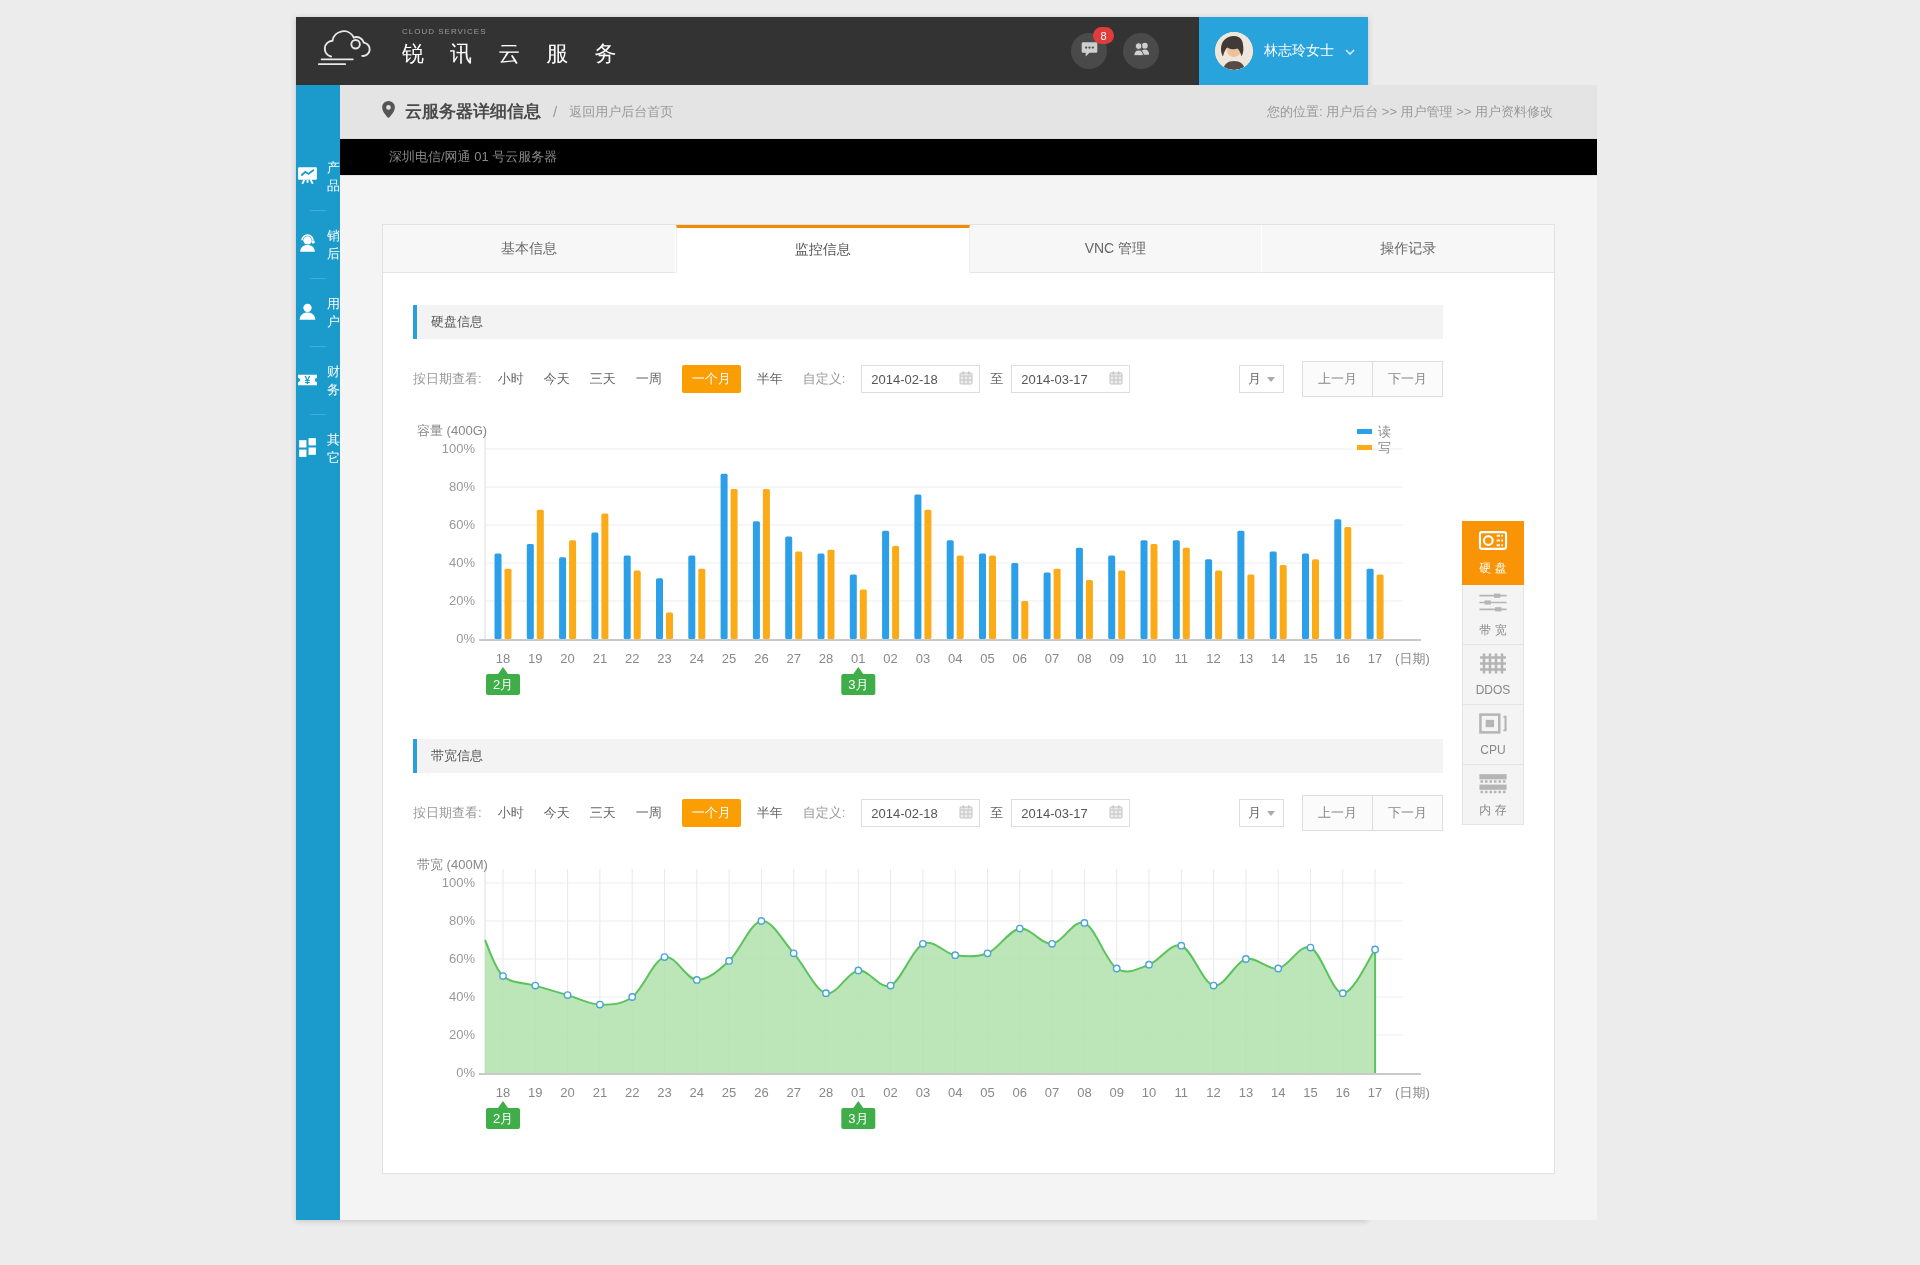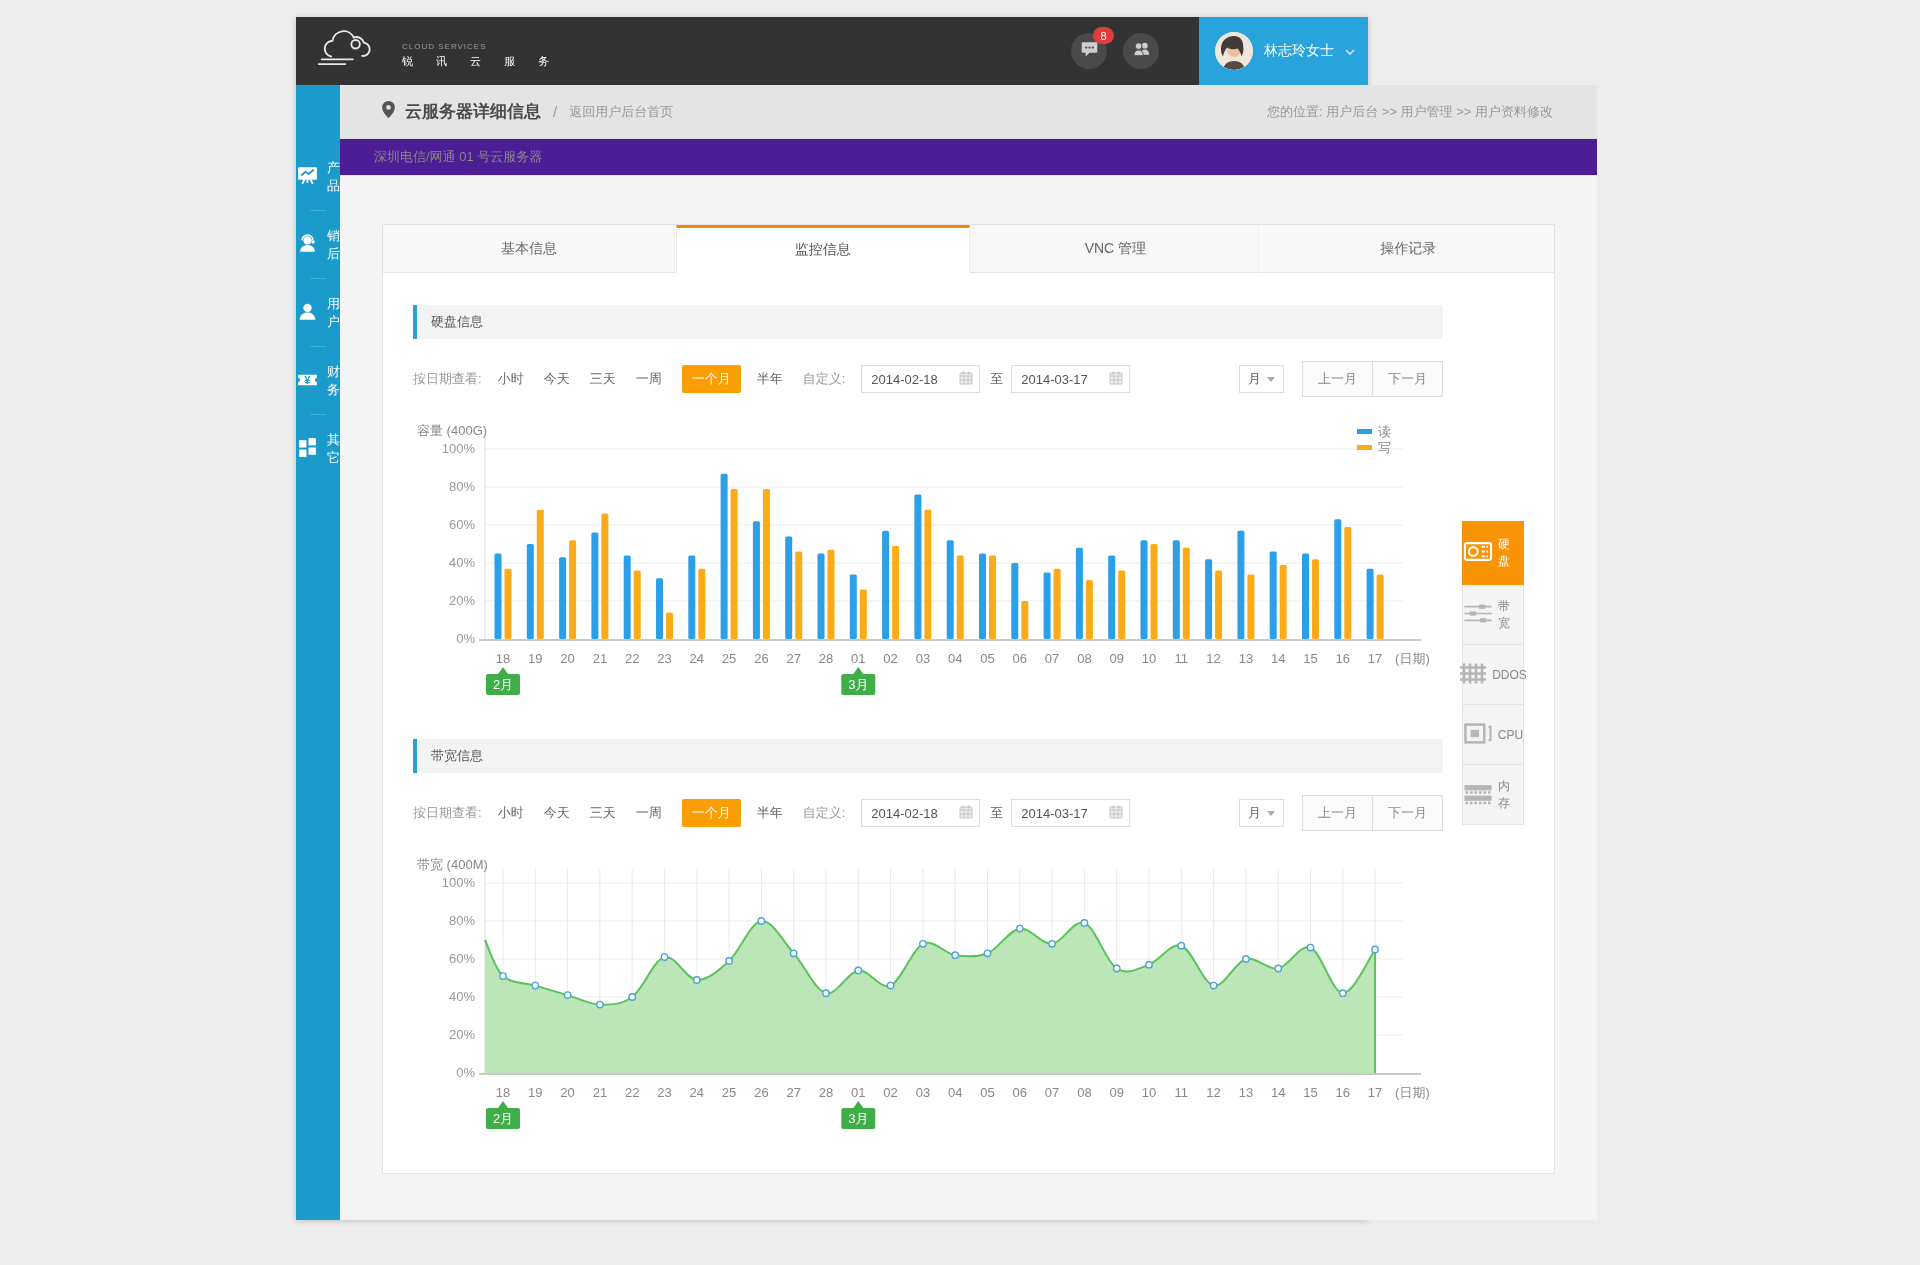--- a/index.html
+++ b/index.html
@@ -3,40 +3,40 @@
 <meta charset="utf-8">
 <style>
   html,body{margin:0;padding:0}
   body{width:1920px;height:1265px;background:#ececec;font-family:"Liberation Sans","DejaVu Sans",sans-serif;position:relative;overflow:hidden}
   .page{position:absolute;left:296px;top:17px;width:1072px;background:#f4f4f4;box-shadow:0 1px 6px rgba(0,0,0,.18)}
   
   .app-header{height:68px;background:#333;display:flex;align-items:center;position:relative}
   .brand{display:flex;align-items:flex-end;gap:20px;padding-left:20px}
   .brand-txt{padding-bottom:6px}
   .brand-tagline{font-size:8px;letter-spacing:1px;color:#9a9a9a;margin-bottom:3px}
-  .brand-name{font-size:11px;letter-spacing:10px;color:#fff;white-space:nowrap}
+  .brand-name{font-size:22px;letter-spacing:10px;color:#fff;white-space:nowrap}
   .header-right{position:absolute;right:0;top:0;height:68px;display:flex;align-items:center}
   .icon-btn{width:36px;height:36px;border-radius:50%;background:#4a4a4a;position:relative;display:flex;align-items:center;justify-content:center;cursor:pointer;margin-right:16px}
   .badge{position:absolute;top:-6px;right:-7px;min-width:17px;height:17px;border-radius:9px;background:#e23b3b;color:#fff;font-size:11px;display:flex;align-items:center;justify-content:center;padding:0 2px}
   .user-box{margin-left:24px;height:68px;width:169px;background:#29a3dc;display:flex;align-items:center;padding-left:16px;box-sizing:border-box;gap:11px;cursor:pointer}
   .avatar{width:38px;height:38px;border-radius:50%;overflow:hidden;background:#f2e7da;flex:none}
   .user-name{color:#fff;font-size:14px}
   
   .page-body{display:flex}
   .sidebar{width:70px;background:#1b9bcc;min-height:1097px;box-sizing:border-box;padding-top:64px}
   .side-item{display:flex;flex-direction:row;align-items:center;gap:8px;color:#fff;font-size:13px;padding:10px 0 9px;cursor:pointer}
   .side-sep{height:1px;background:rgba(255,255,255,.18);margin:6px 14px}
   .main{width:1258px;background:#f4f4f4;min-height:1097px}
   .crumb-bar{height:53px;background:#e4e4e4;border-bottom:1px solid #dbdbdb;display:flex;align-items:center;justify-content:space-between;padding:0 44px 0 42px}
   .crumb-left{display:flex;align-items:center;gap:10px}
   .crumb-title{font-size:17px;color:#4a4a4a;font-weight:bold}
   .crumb-sep{color:#999;font-size:15px;margin:0 2px}
   .crumb-back{font-size:13px;color:#999;cursor:pointer}
   .crumb-loc{font-size:13px;color:#999}
-  .server-bar{height:36px;background:#4c1d95;border-bottom:1px solid #e3e3e3;display:flex;align-items:center;padding-left:34px;font-size:13px;color:#888}
+  .server-bar{height:36px;background:#000000;border-bottom:1px solid #e3e3e3;display:flex;align-items:center;padding-left:49px;font-size:13px;color:#888}
   
   .card{margin:48px 42px 46px;width:1171px;background:#fff;border:1px solid #e2e2e2;position:relative;box-sizing:content-box}
   .tabstrip{display:flex;height:48px}
   .tab{flex:1;display:flex;align-items:center;justify-content:center;font-size:14px;color:#666;background:#f7f7f7;border-bottom:1px solid #e5e5e5;border-right:1px solid #fff;cursor:pointer;box-sizing:border-box}
   .tab:last-child{border-right:none}
   .tab.active{background:#fff;color:#555;border-bottom-color:#fff;border-top:3px solid #f28a00;border-left:1px solid #eee;border-right:1px solid #eee}
   .panel-body{padding:32px 30px 30px;position:relative}
   .content-col{width:1030px}
   .section{margin-bottom:38px}
   .section:last-child{margin-bottom:8px}
@@ -48,21 +48,21 @@
   .datebox{width:102px;height:26px;border:1px solid #ddd;background:#fff;display:flex;align-items:center;justify-content:space-between;padding:0 6px 0 9px;color:#555;margin-right:8px;cursor:text;flex:none}
   .tolabel{color:#666;margin:0 8px 0 2px}
   .right-ctrls{position:absolute;right:0;top:0;display:flex;align-items:center;height:28px}
   .unit-select{height:26px;border:1px solid #ddd;background:#fff;display:flex;align-items:center;gap:6px;color:#666;margin-right:18px;padding:0 8px;cursor:pointer}
   .caret{width:0;height:0;border-left:4px solid transparent;border-right:4px solid transparent;border-top:5px solid #aaa}
   .pg-btn{height:26px;border:1px solid #ddd;background:#fbfbfb;display:flex;align-items:center;justify-content:center;padding:4px 15px;color:#888;cursor:pointer}
   .pg-btn + .pg-btn{border-left:none}
   svg.chart{display:block;width:1030px;height:280px}
   
   .side-toolbar{position:absolute;top:248px;right:30px;width:62px}
-  .tool-item{height:60px;background:#f4f4f4;border:1px solid #e4e4e4;border-top:none;display:flex;flex-direction:row;align-items:center;justify-content:center;gap:5px;font-size:12px;color:#888;cursor:pointer;box-sizing:border-box}
+  .tool-item{height:60px;background:#f4f4f4;border:1px solid #e4e4e4;border-top:none;display:flex;flex-direction:column;align-items:center;justify-content:center;gap:5px;font-size:12px;color:#888;cursor:pointer;box-sizing:border-box}
   .tool-item:first-child{border-top:1px solid #e4e4e4}
   .tool-item.active{background:#f89406;border-color:#f89406;color:#fff;height:64px}
 </style>
 </head>
 <body>
 
 <div class="page">
 
   <div class="app-header">
     <div class="brand">

